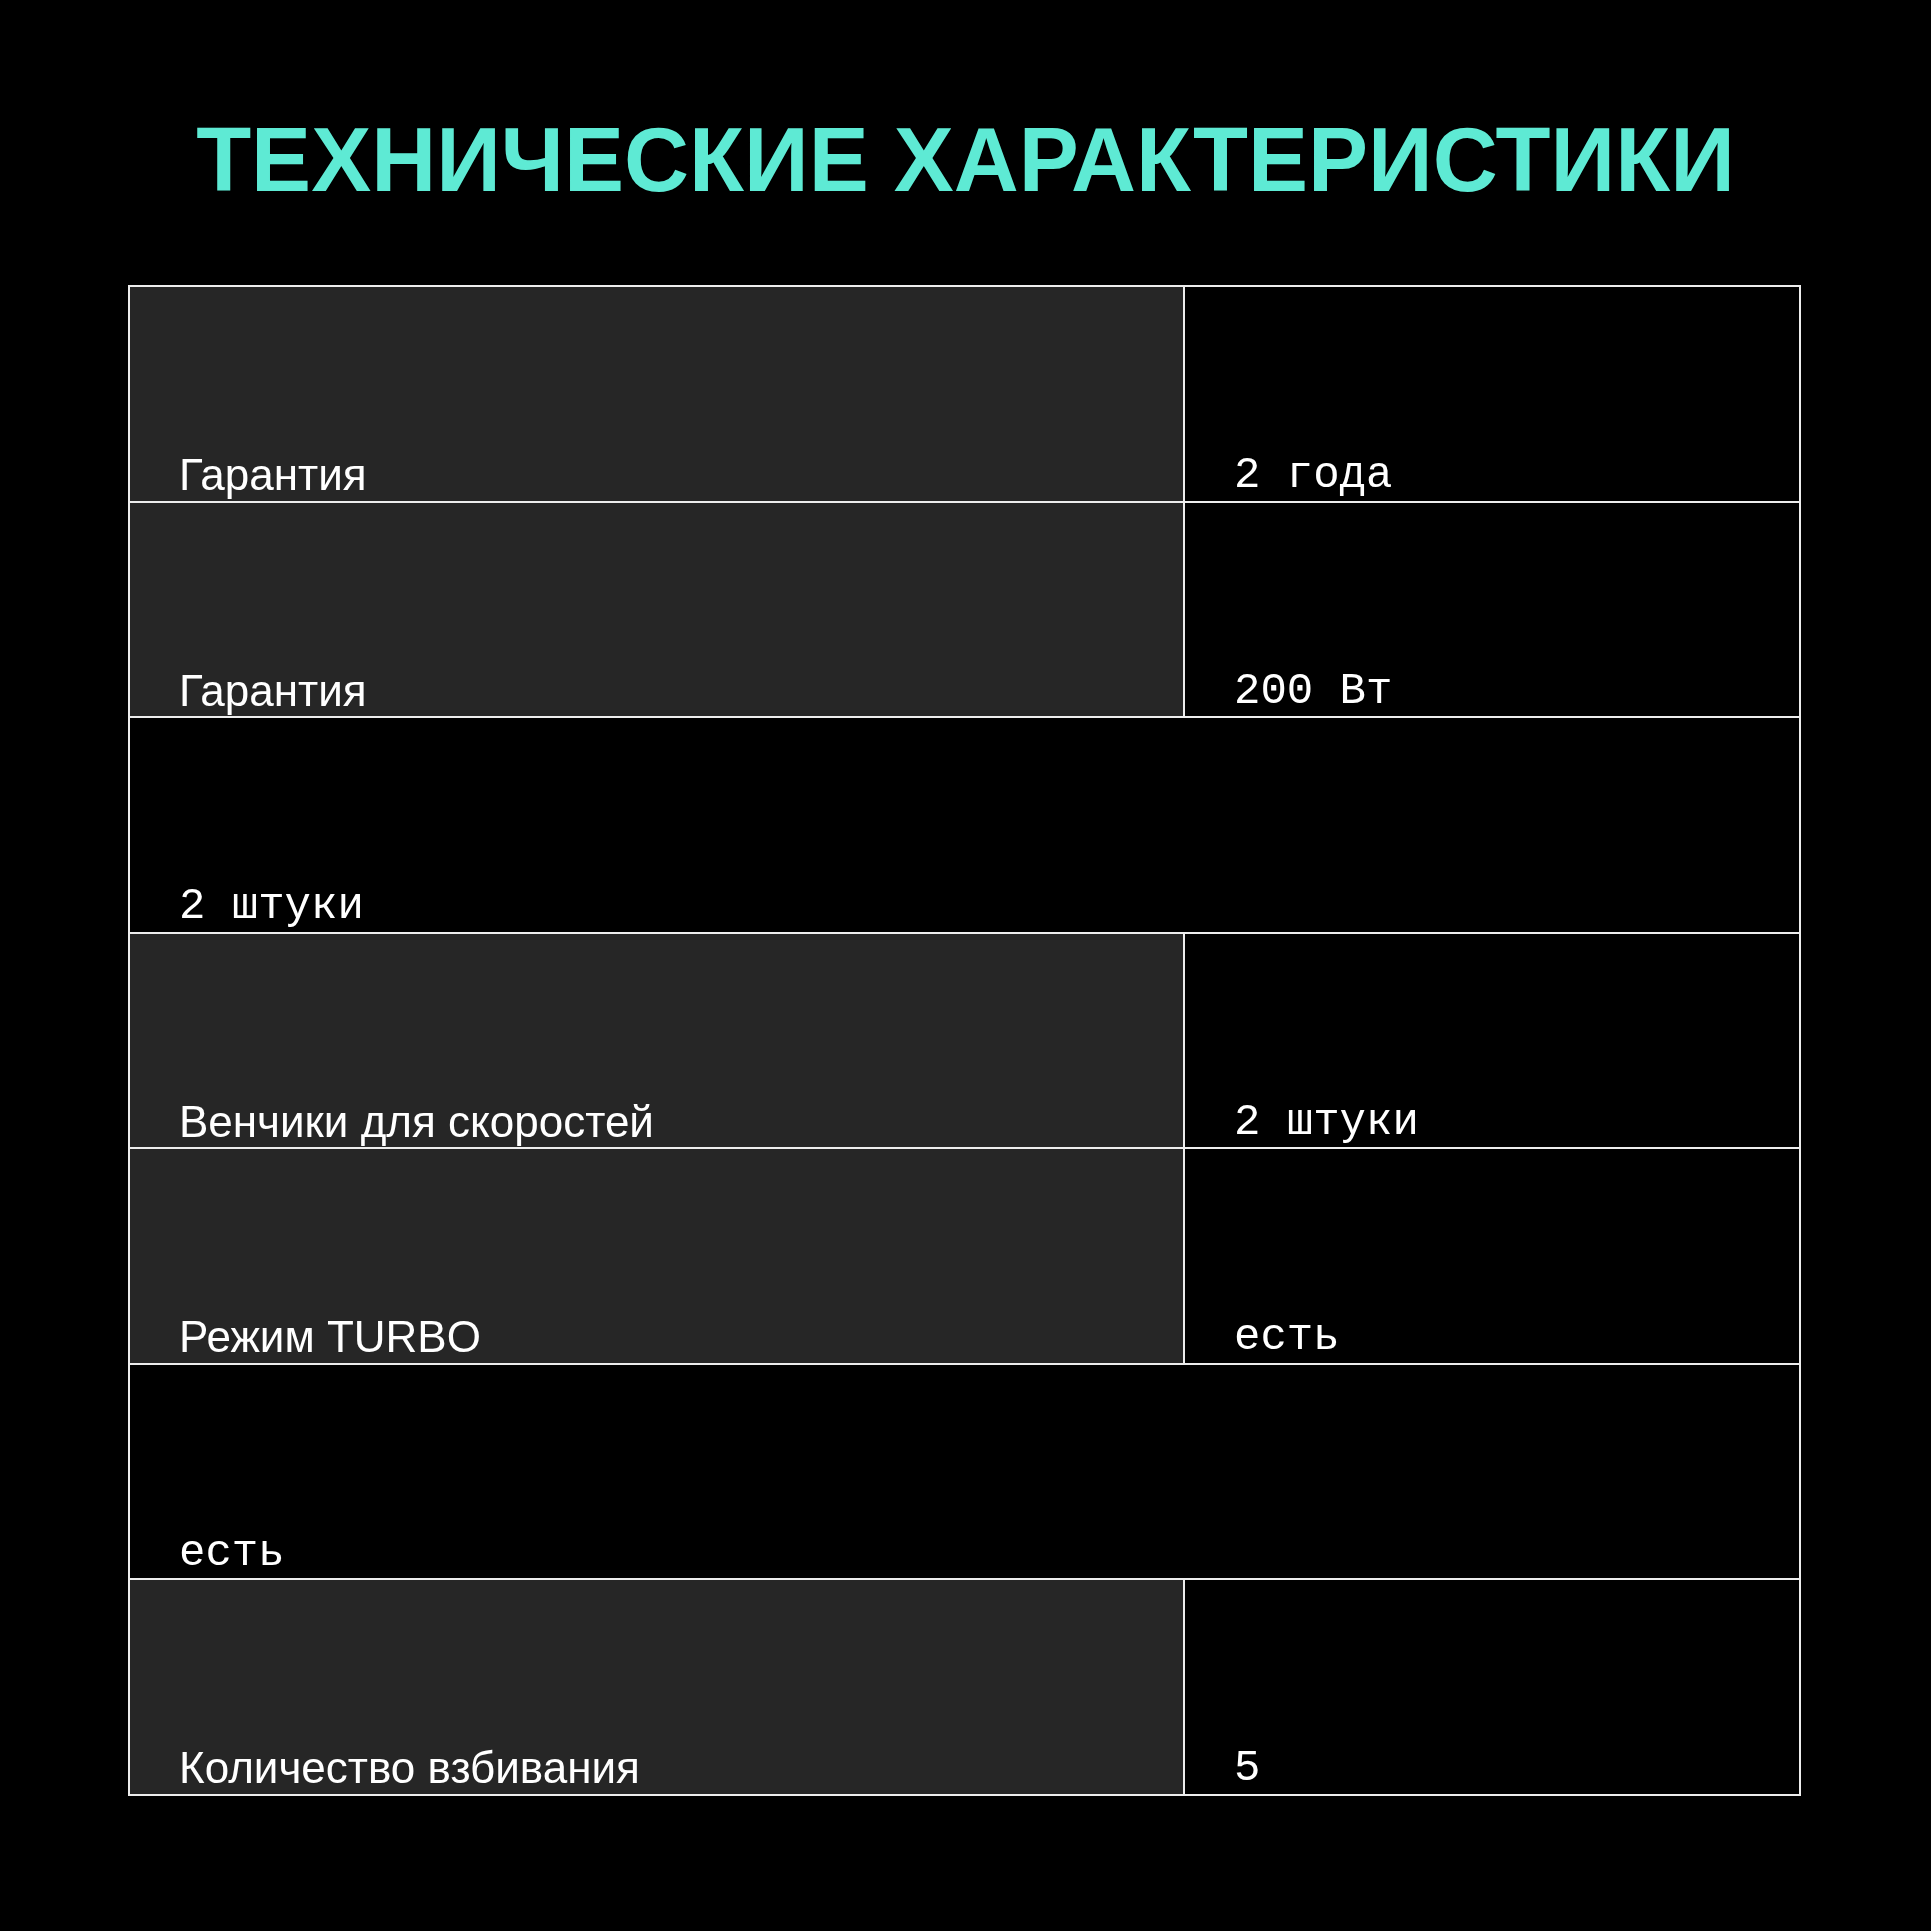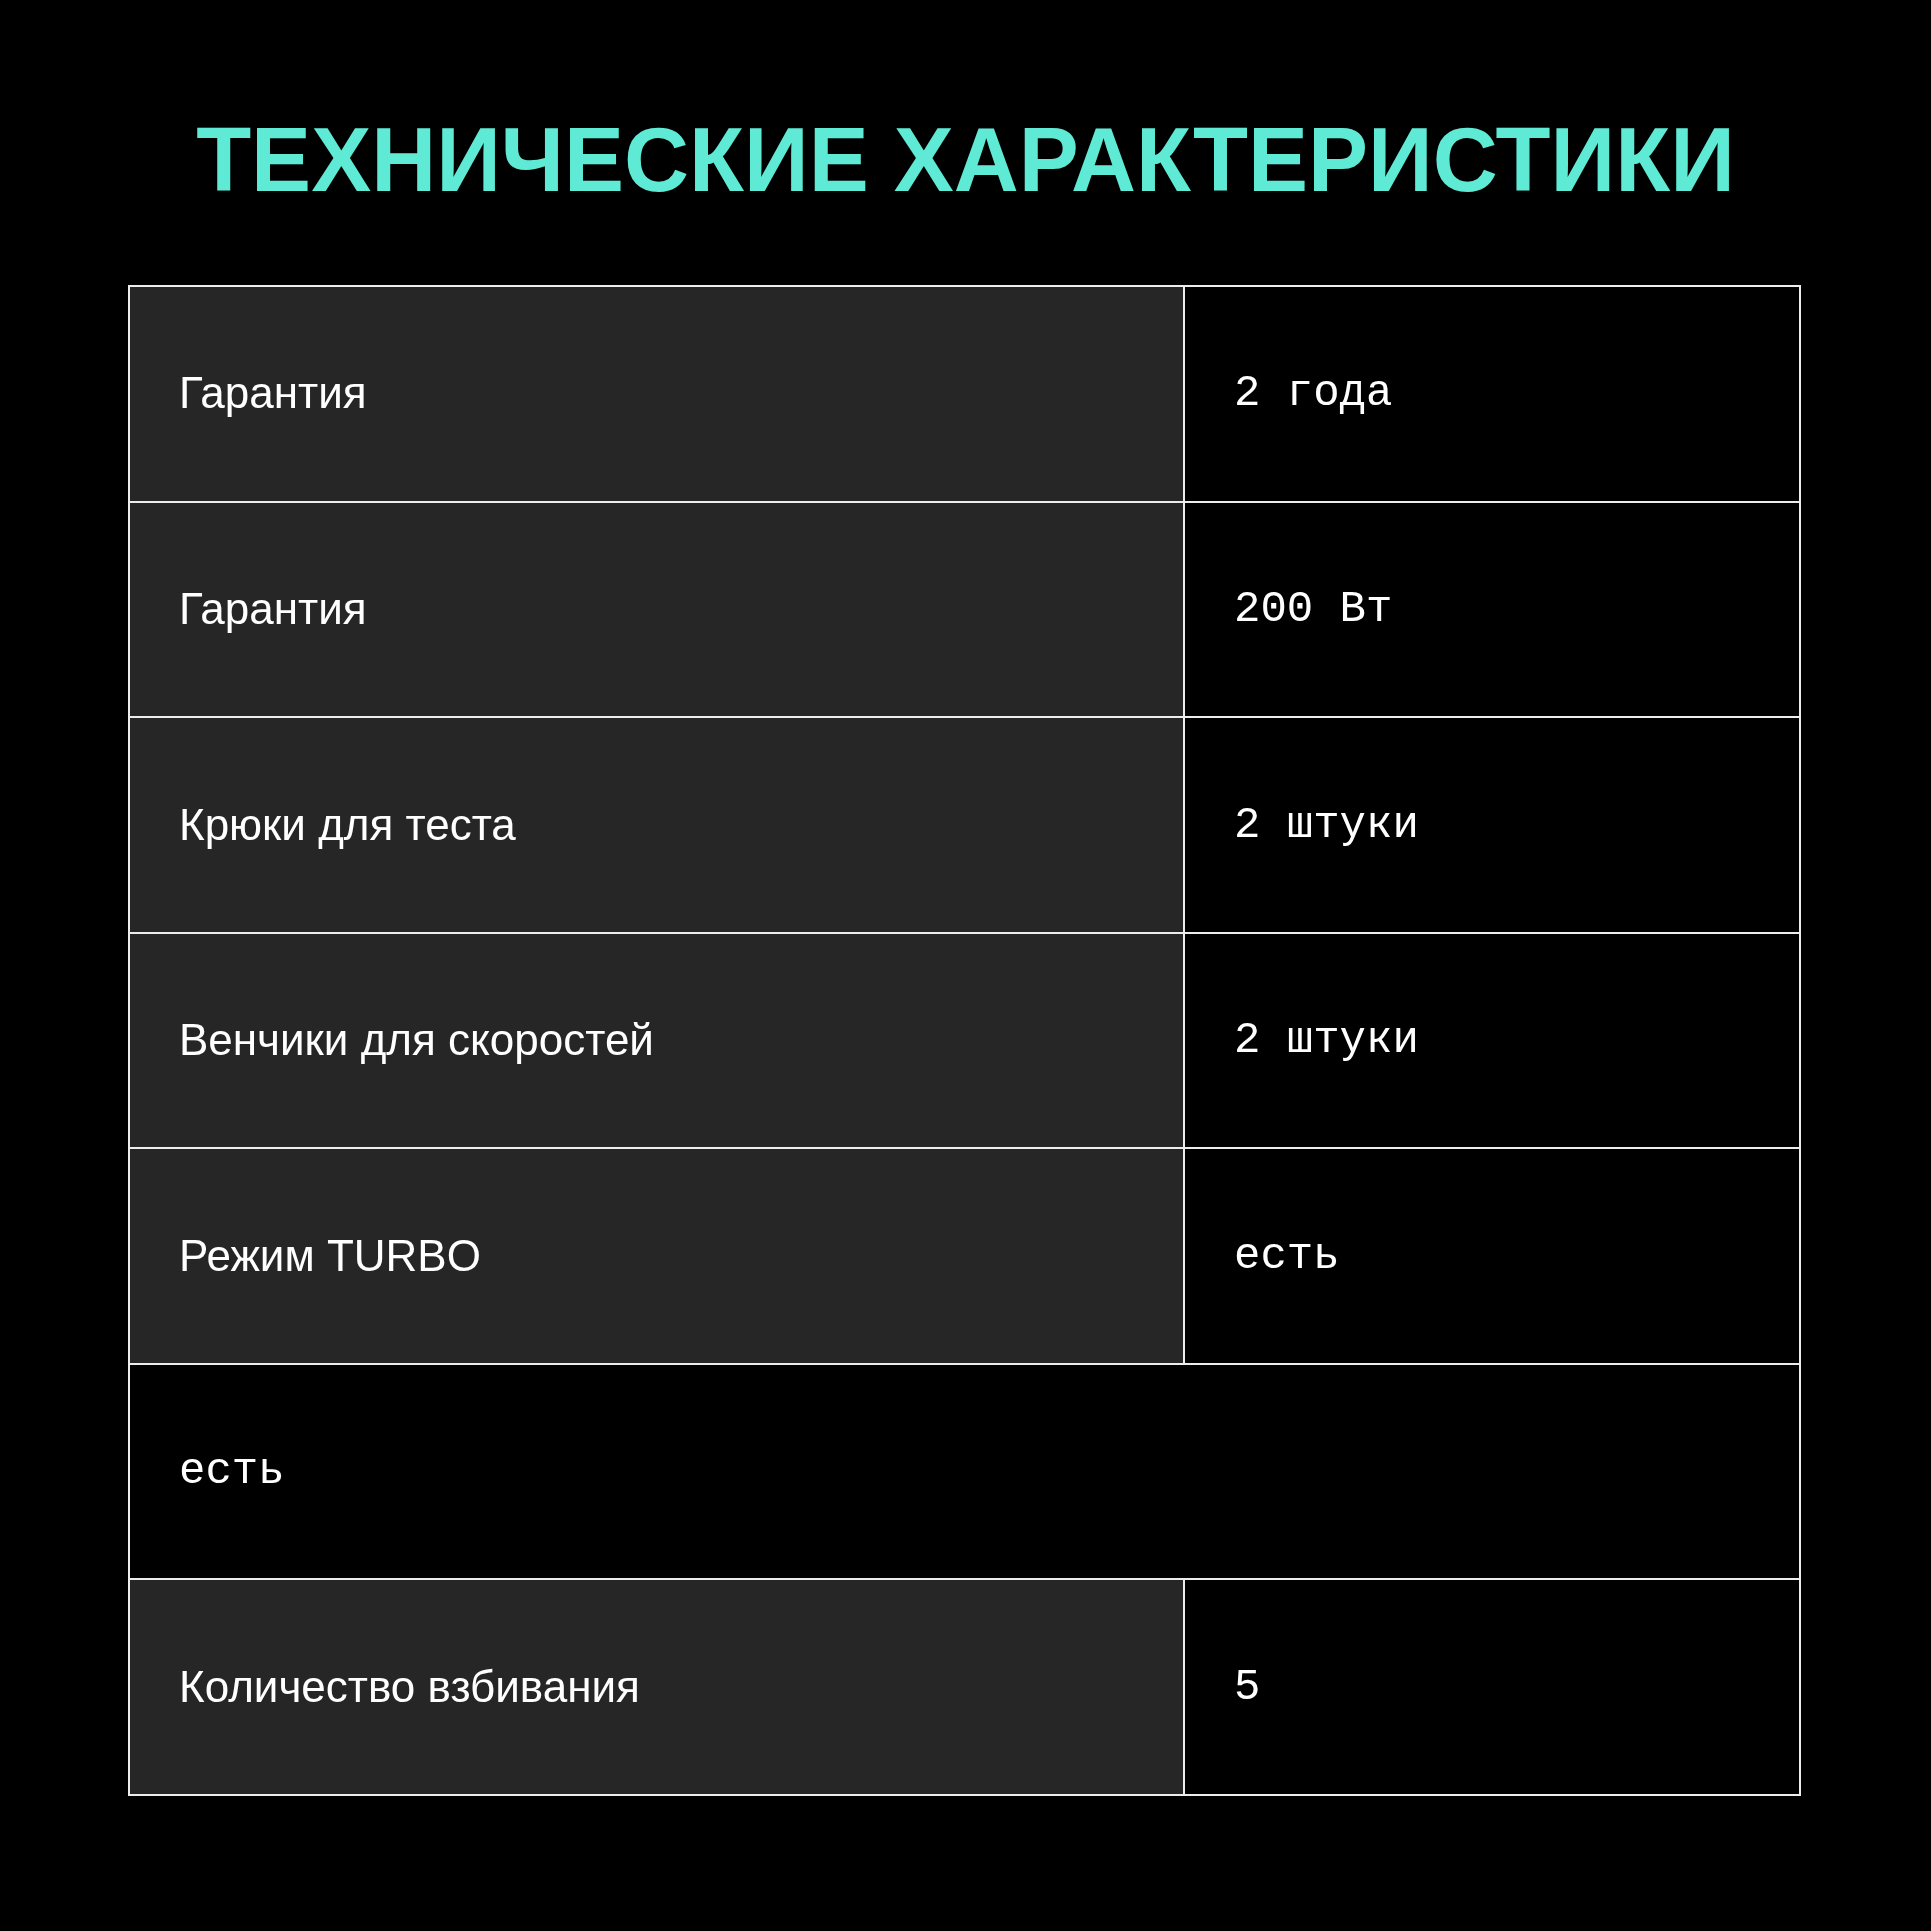--- a/index.html
+++ b/index.html
@@ -53,21 +53,21 @@
     border-bottom: 2.9px solid #ededed;
     min-height: 0;
   }
 
   .spec-row:last-child {
     border-bottom: none;
   }
 
   .spec-cell {
     display: flex;
-    align-items: center;
+    align-items: flex-end;
     padding-left: 49px;
     padding-right: 26px;
     color: #ffffff;
     font-size: 44px;
     font-weight: 400;
     line-height: 1.15;
   }
 
   .spec-cell-label {
     width: 1055px;
@@ -103,23 +103,20 @@
     <div class="spec-row">
       <div class="spec-cell spec-cell-label">
         <span>Гарантия</span>
       </div>
       <div class="spec-cell spec-cell-value">
         <span>200 Вт</span>
       </div>
     </div>
 
     <div class="spec-row">
-      <div class="spec-cell spec-cell-label">
-        <span>Крюки для теста</span>
-      </div>
       <div class="spec-cell spec-cell-value">
         <span>2 штуки</span>
       </div>
     </div>
 
     <div class="spec-row">
       <div class="spec-cell spec-cell-label">
         <span>Венчики для скоростей</span>
       </div>
       <div class="spec-cell spec-cell-value">

